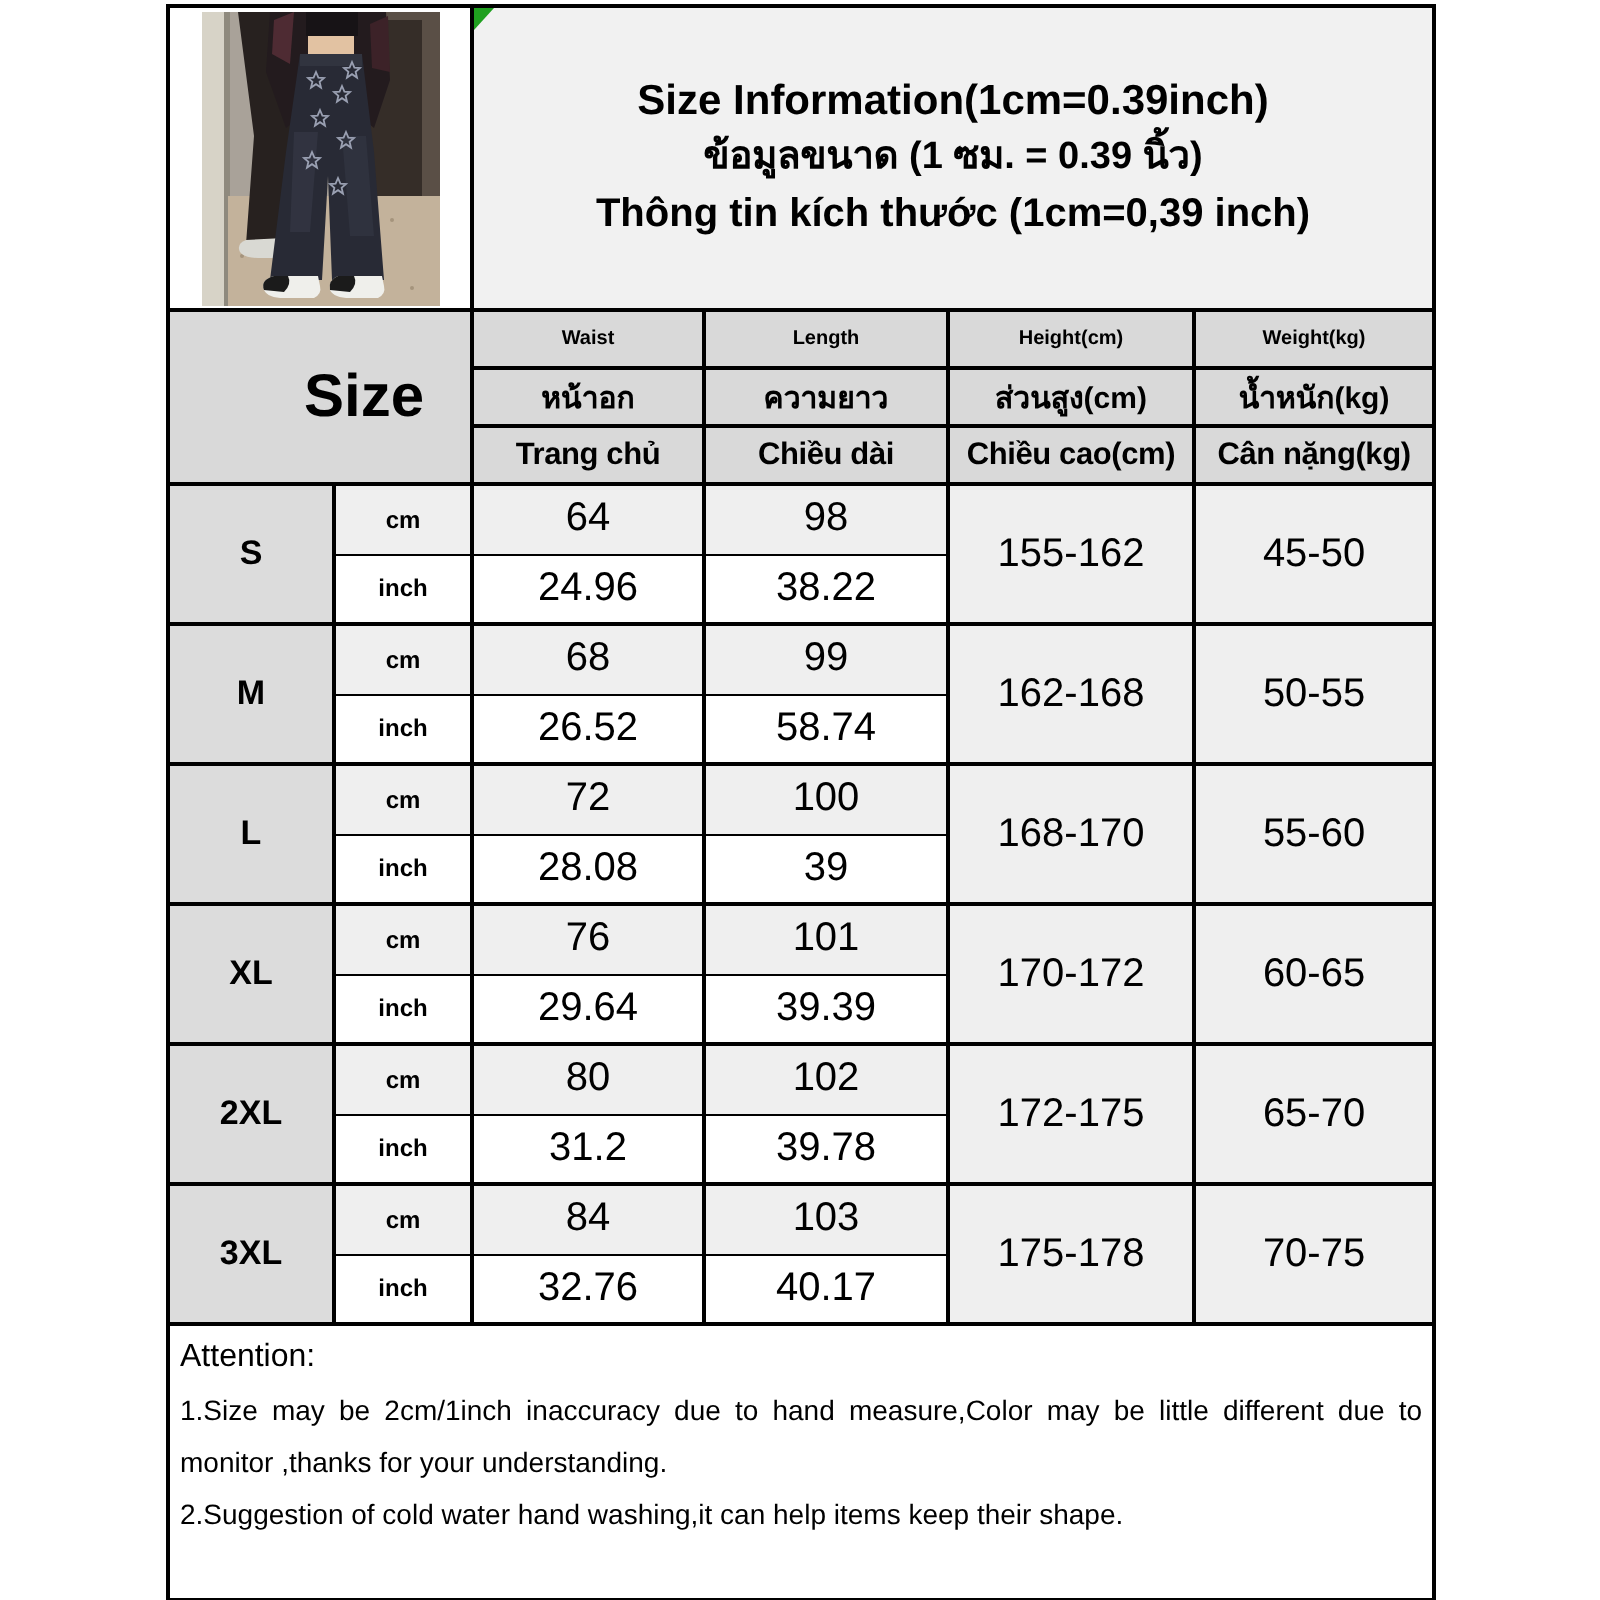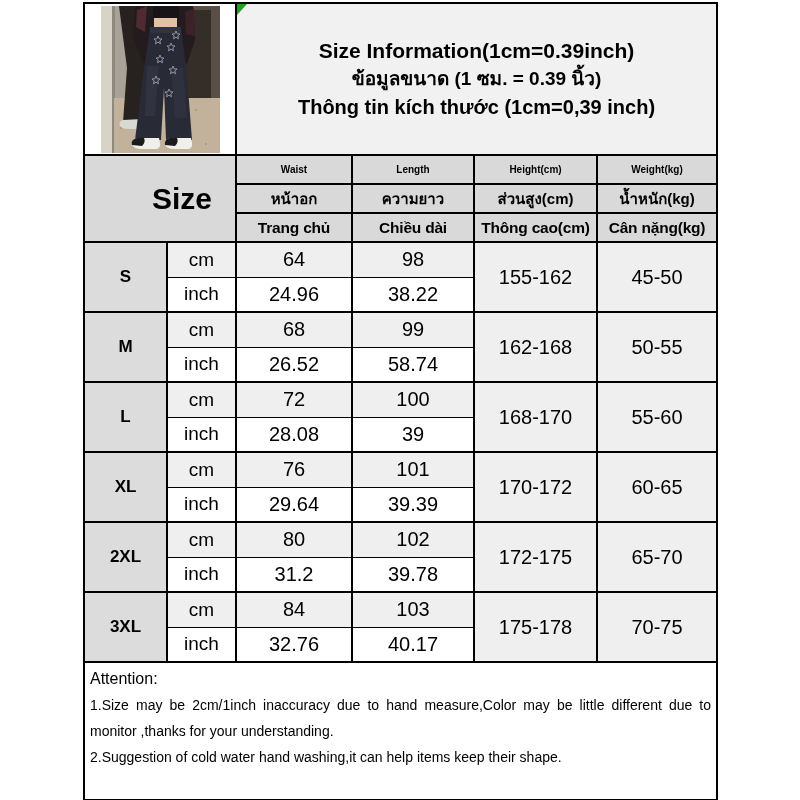--- a/index.html
+++ b/index.html
@@ -21,21 +21,21 @@
      border-top:11px solid #1fa01f;border-right:10px solid transparent;}
   
   tr.hdr{height:29px;}
   td.col-hdr{background:#d9d9d9;font-weight:bold;font-size:10px;}
   td.col-hdr.th{font-size:15px;}
   td.col-hdr.vi{font-size:15.5px;letter-spacing:-0.2px;}
   td.size-hdr{background:#d9d9d9;font-weight:bold;font-size:30px;padding-left:44px;}
   
   tr.data{height:35px;}
   td.size-cell{background:#dcdcdc;font-weight:bold;font-size:17px;}
-  td.unit-cell{font-weight:normal;font-size:19px;}
+  td.unit-cell{font-weight:bold;font-size:12px;}
   td.val,td.range{font-size:20px;font-weight:normal;margin-left:16px;}
   tr.row-cm td.unit-cell,tr.row-cm td.val{background:#efefef;border-bottom-width:1px;}
   tr.row-inch td{background:#ffffff;border-top-width:1px;}
   td.range{background:#efefef;}
   
   tr.attn-row{height:138px;}
   td.attn-cell{background:#ffffff;text-align:left;vertical-align:top;
      padding:3px 5px 0 5px;}
   .attn-heading{font-size:16px;line-height:26px;}
   .attn-note{font-size:14px;line-height:26px;text-align:justify;}
@@ -120,21 +120,21 @@
   </tr>
   <tr class="hdr">
     <td class="col-hdr th">หน้าอก</td>
     <td class="col-hdr th">ความยาว</td>
     <td class="col-hdr th">ส่วนสูง(cm)</td>
     <td class="col-hdr th">น้ำหนัก(kg)</td>
   </tr>
   <tr class="hdr">
     <td class="col-hdr vi">Trang chủ</td>
     <td class="col-hdr vi">Chiều dài</td>
-    <td class="col-hdr vi">Thông cao(cm)</td>
+    <td class="col-hdr vi">Chiều cao(cm)</td>
     <td class="col-hdr vi">Cân nặng(kg)</td>
   </tr>
 
   <tr class="data row-cm">
     <td class="size-cell" rowspan="2">S</td>
     <td class="unit-cell">cm</td>
     <td class="val">64</td>
     <td class="val">98</td>
     <td class="range" rowspan="2">155-162</td>
     <td class="range" rowspan="2">45-50</td>

